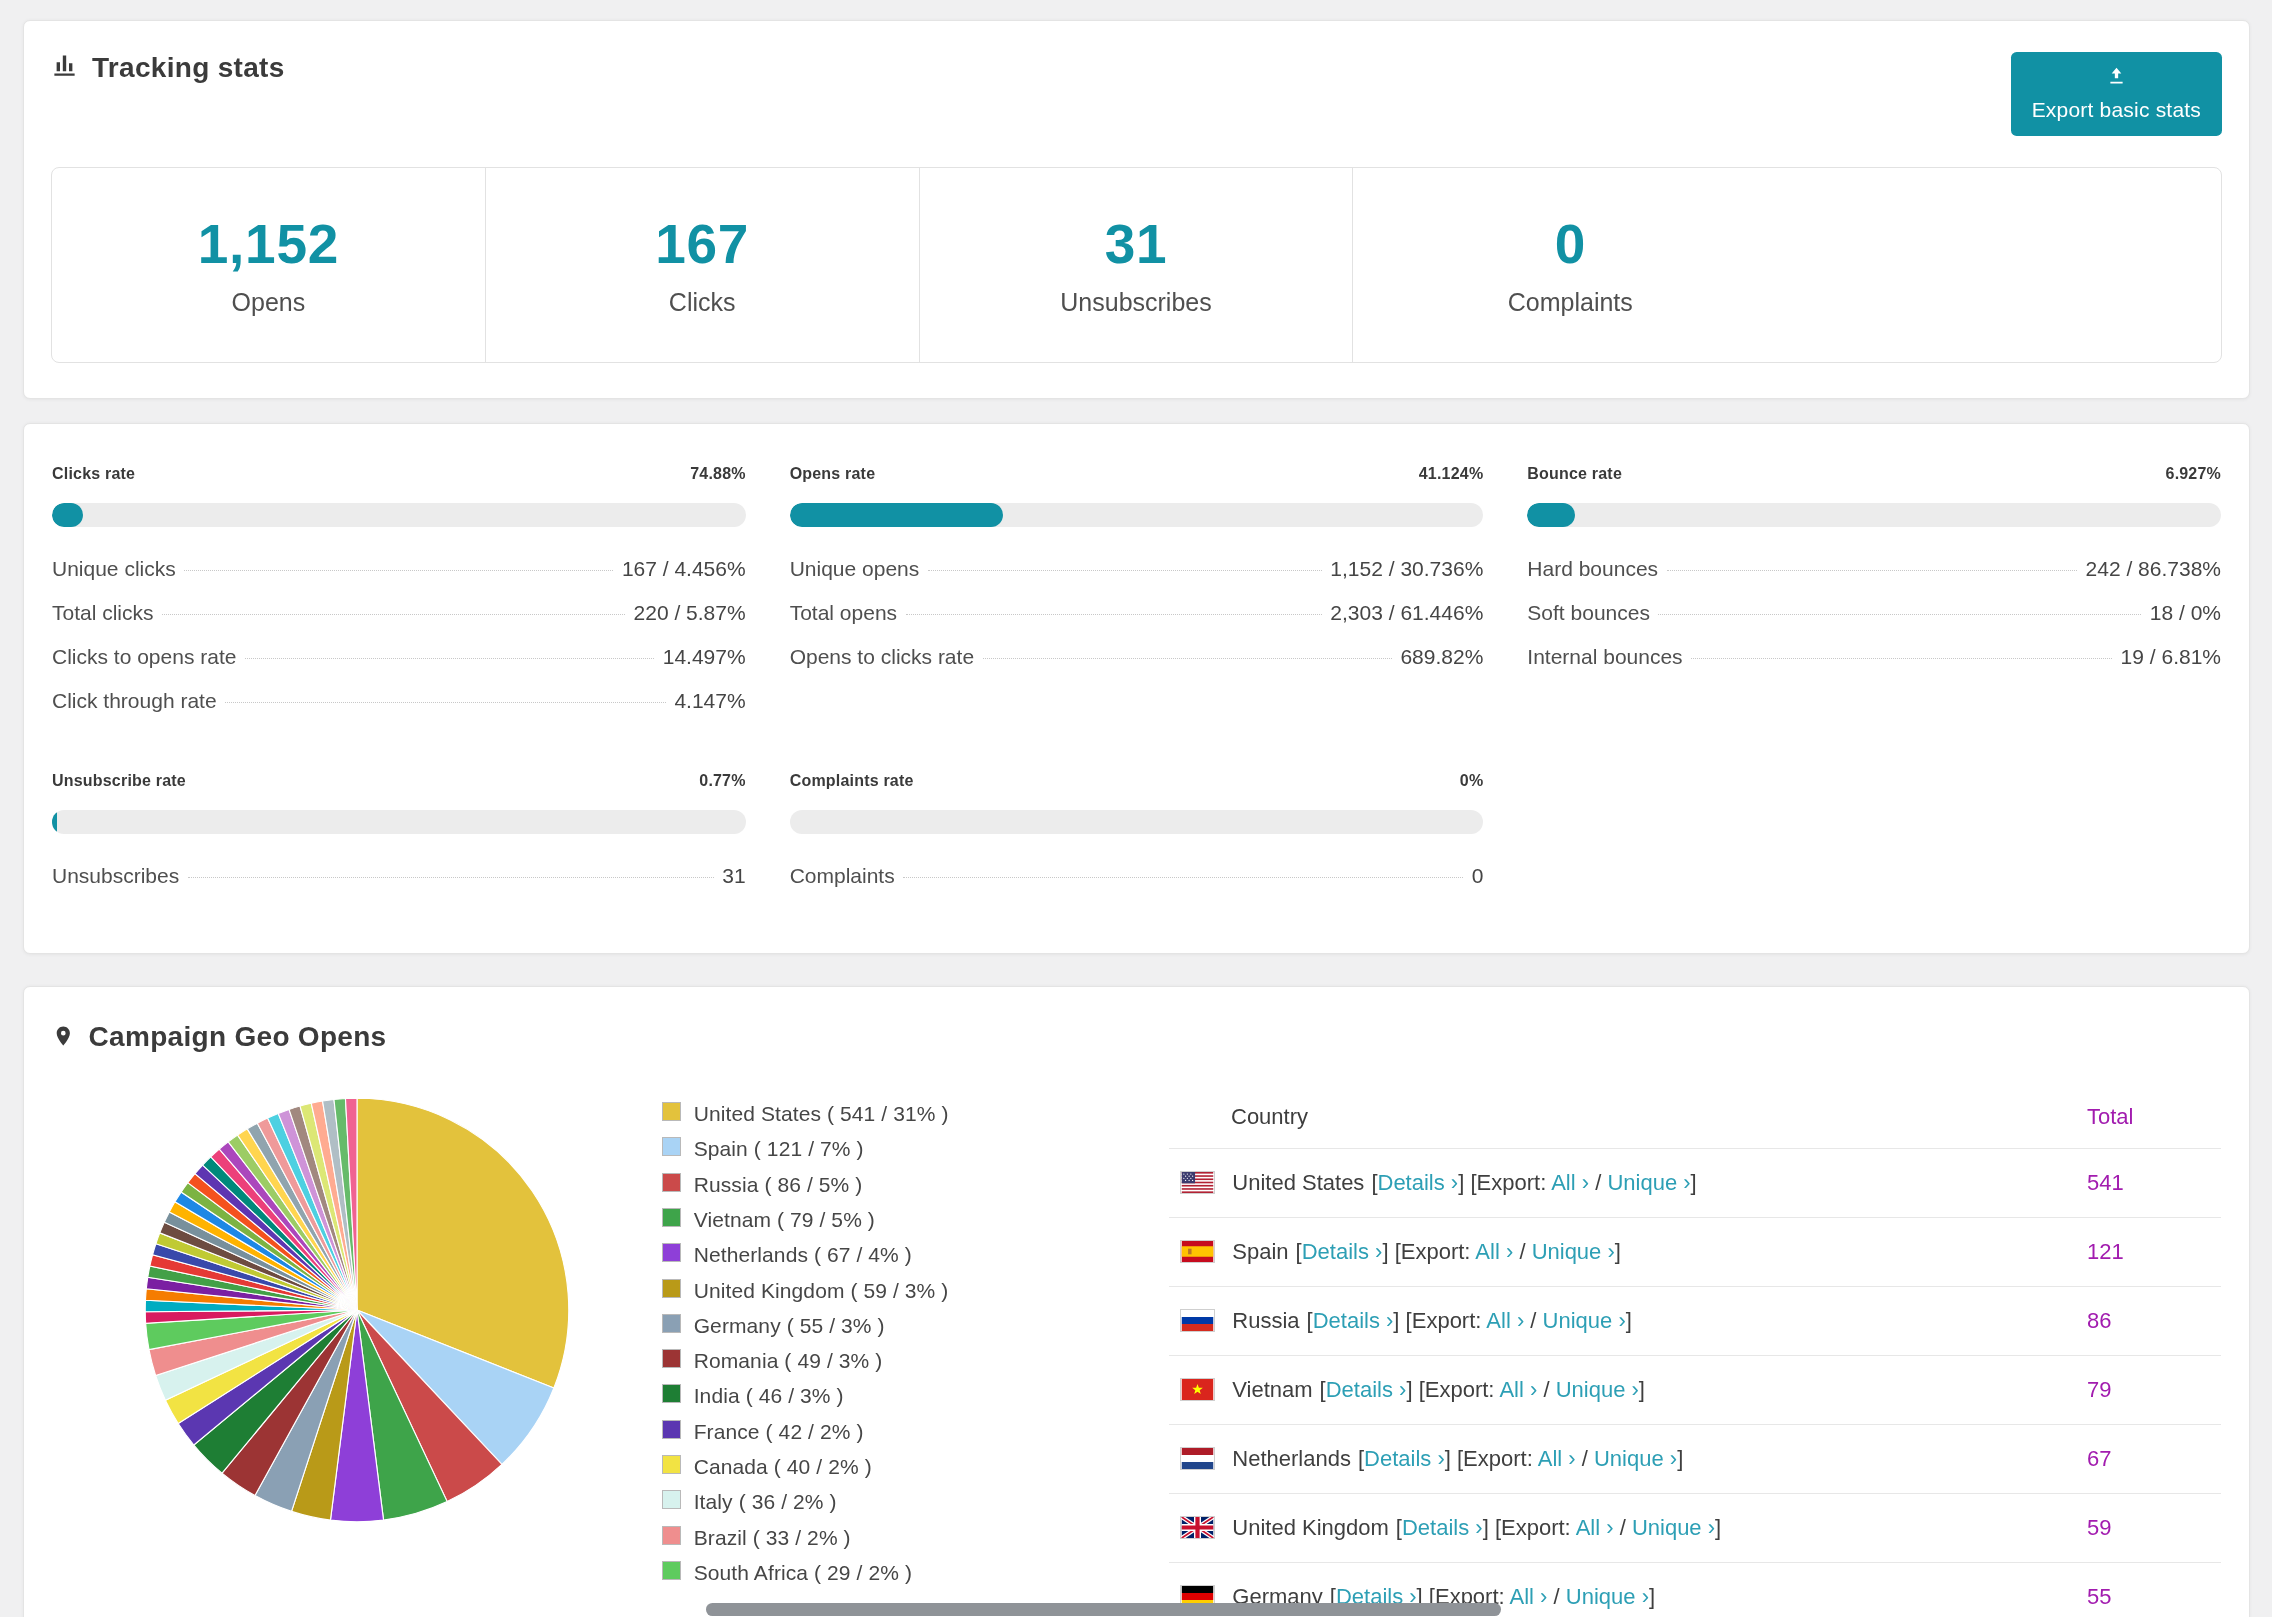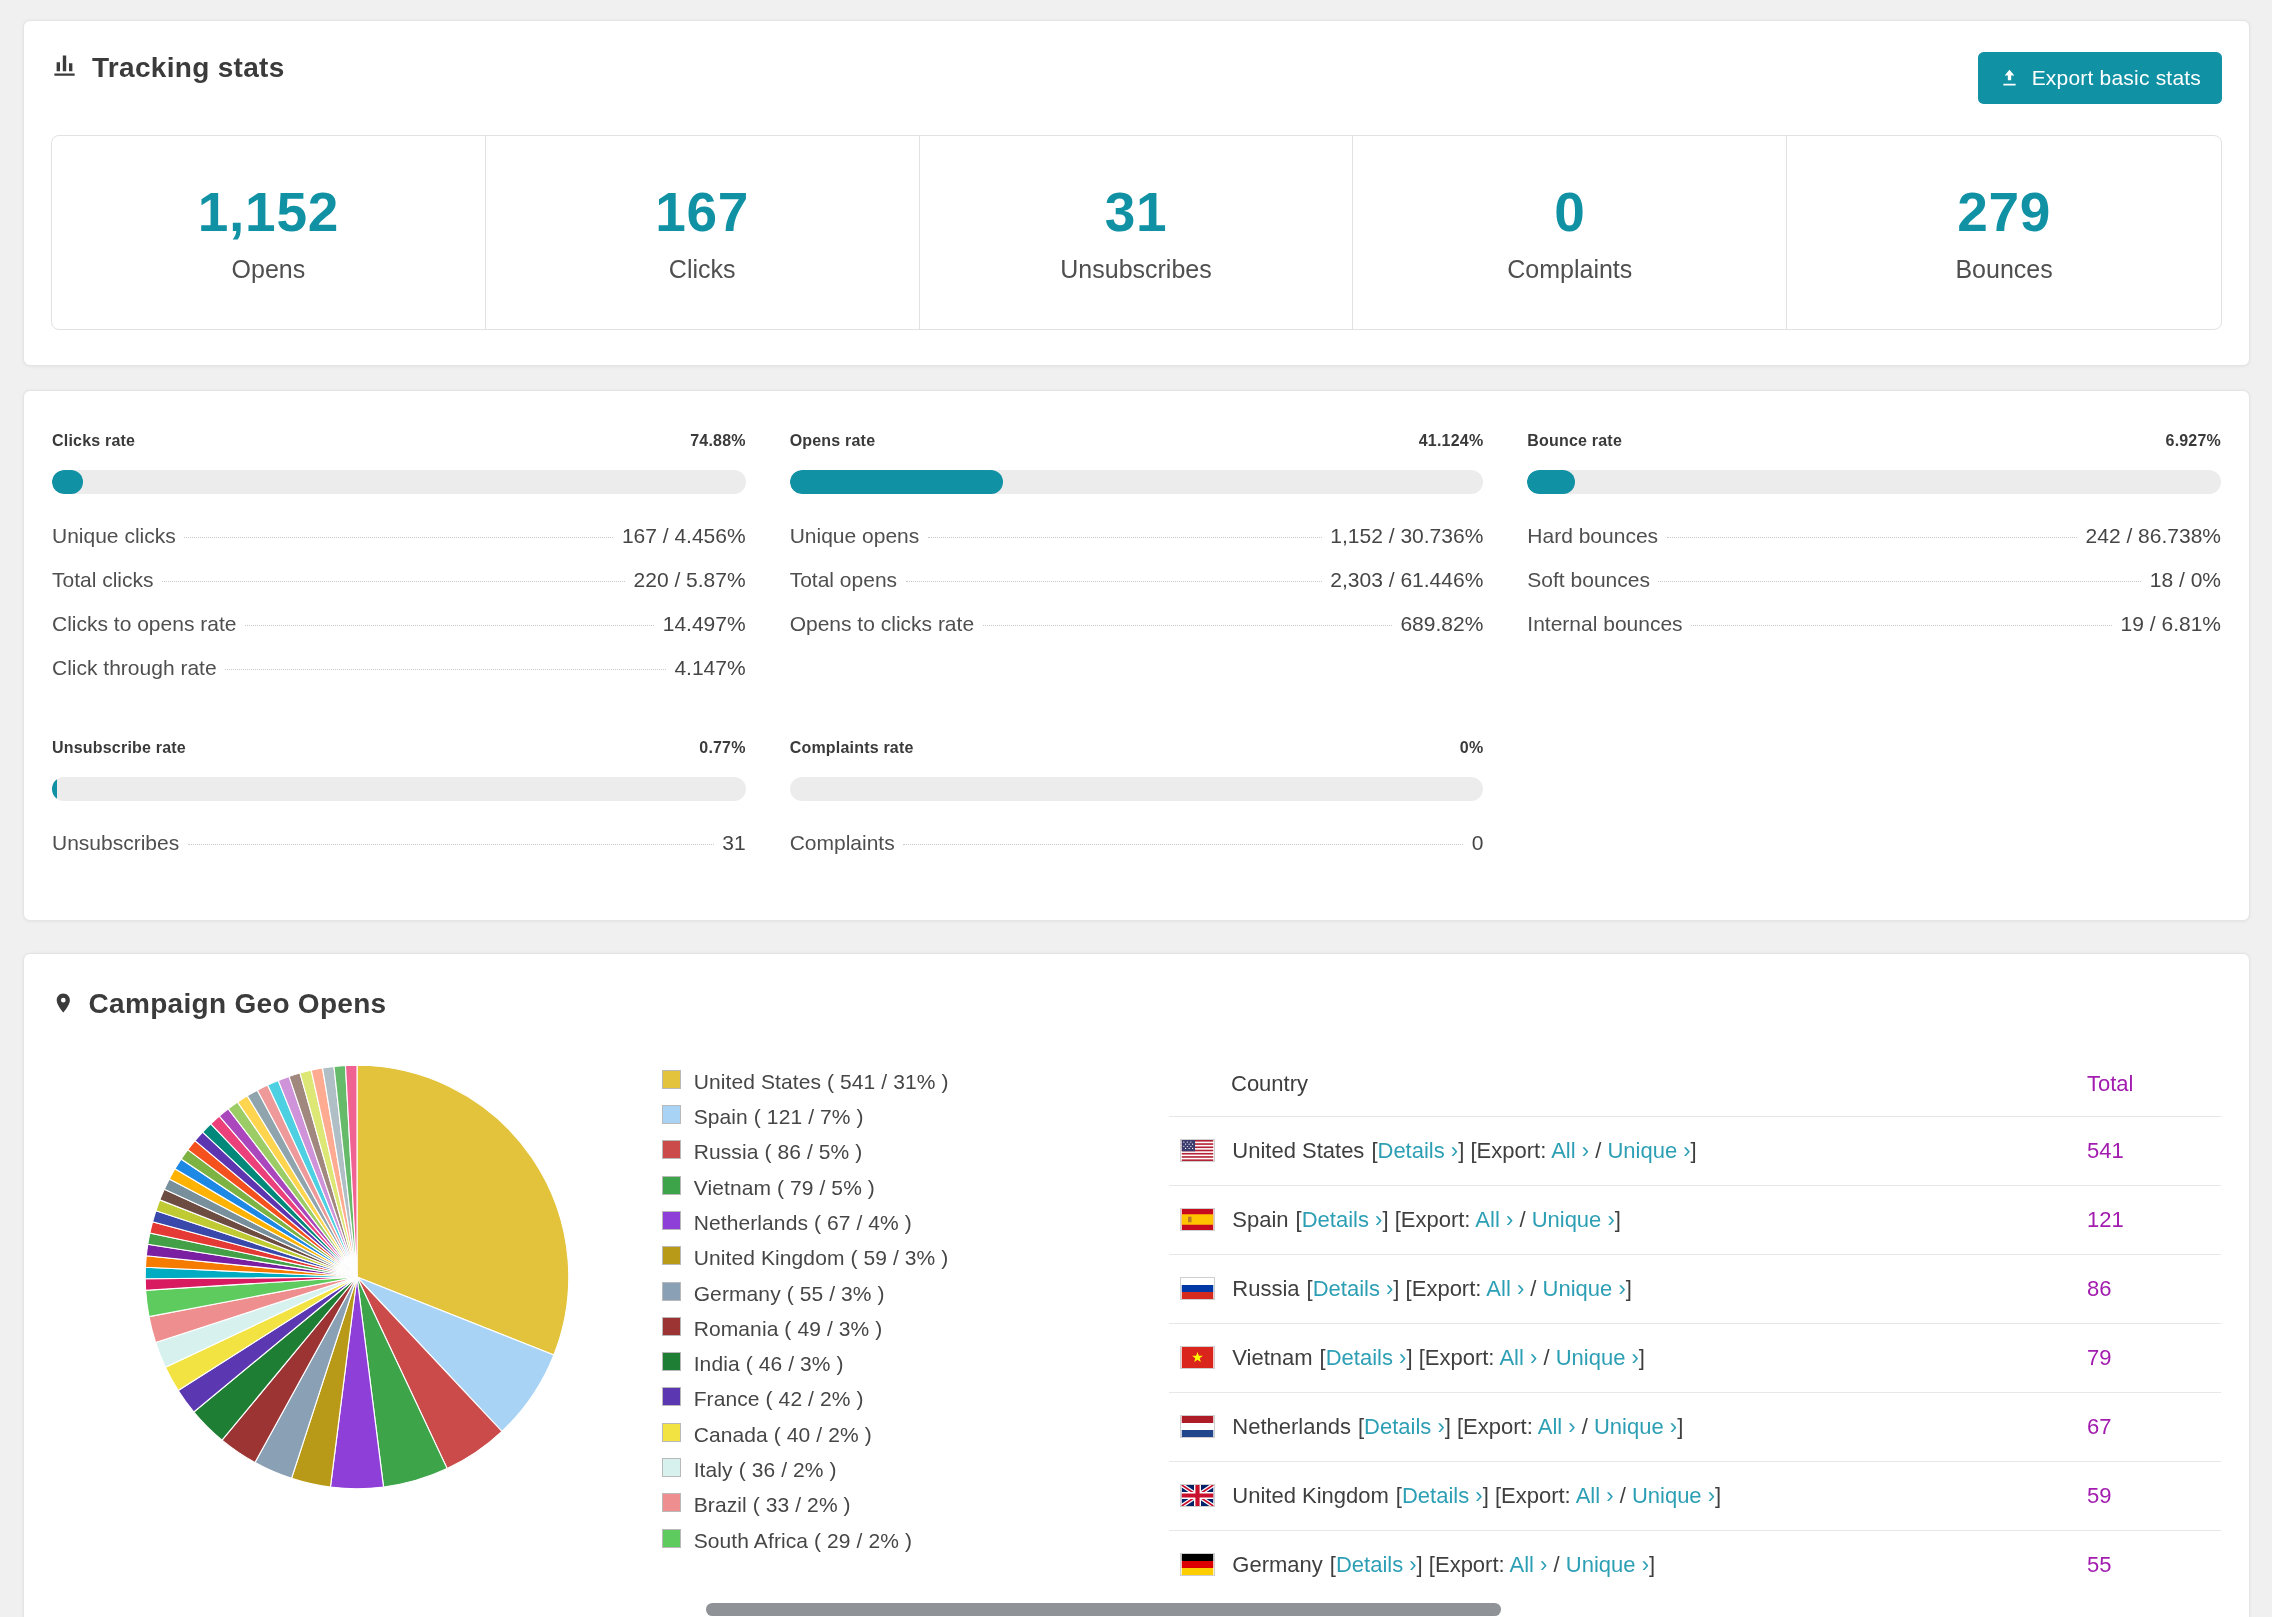--- a/index.html
+++ b/index.html
@@ -18,21 +18,21 @@
   }
   .card1 { padding: 31px 27px 35px 27px; }
   .card2 { margin-top: 24px; padding: 41px 28px 65px 28px; }
   .card3 { margin-top: 32px; padding: 34px 28px 56px 28px; height: 988px; }
 
   .card-header { display: flex; align-items: flex-start; }
   .card-title { font-size: 28px; font-weight: 600; color: #3b3b3b; margin-left: 14px; letter-spacing: 0.3px; }
   .export-btn {
     margin-left: auto; display: inline-flex; align-items: center; gap: 11.3px;
     background: var(--accent); color: #fff; border: none; border-radius: 5.6px;
-    font-family: inherit; font-size: 21px; padding: 14px 21px; cursor: pointer; letter-spacing: 0.2px;
+    font-family: inherit; font-size: 21px; padding: 14px 21px; cursor: pointer; letter-spacing: 0.2px; flex-direction: column;
   }
 
   .stat-boxes { margin-top: 31px; border: 0.7px solid #e2e2e2; border-radius: 8px; display: grid; grid-template-columns: repeat(5, 1fr); }
   .stat-box { padding: 44px 0 45px 0; text-align: center; border-right: 0.7px solid #e2e2e2; }
   .stat-box:last-child { border-right: none; }
   .stat-value { font-size: 55px; font-weight: 700; color: var(--accent); letter-spacing: 0.7px; }
   .stat-label { font-size: 25px; color: #4f4f4f; margin-top: 11.3px; }
 
   .rates-grid { display: grid; grid-template-columns: 1fr 1fr 1fr; column-gap: 44px; row-gap: 59px; }
   .rate-head { display: flex; justify-content: space-between; align-items: baseline; }
@@ -103,24 +103,20 @@
         <div class="stat-value">167</div>
         <div class="stat-label">Clicks</div>
       </div>
       <div class="stat-box">
         <div class="stat-value">31</div>
         <div class="stat-label">Unsubscribes</div>
       </div>
       <div class="stat-box">
         <div class="stat-value">0</div>
         <div class="stat-label">Complaints</div>
-      </div>
-      <div class="stat-box">
-        <div class="stat-value">279</div>
-        <div class="stat-label">Bounces</div>
       </div>
     </div>
   </section>
 
   <section class="card card2">
     <div class="rates-grid">
 
       <div class="rate-block">
         <div class="rate-head">
           <span class="rate-title">Clicks rate</span>

